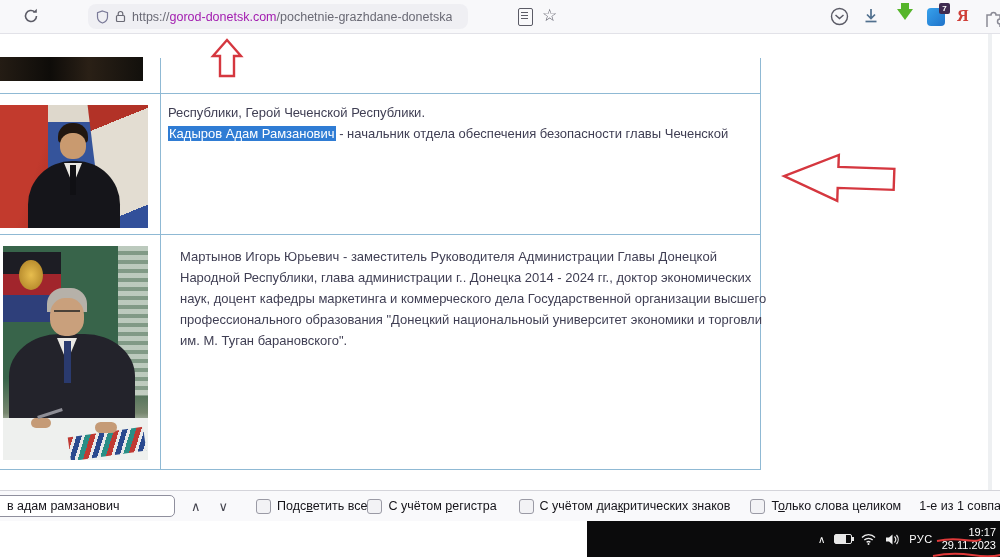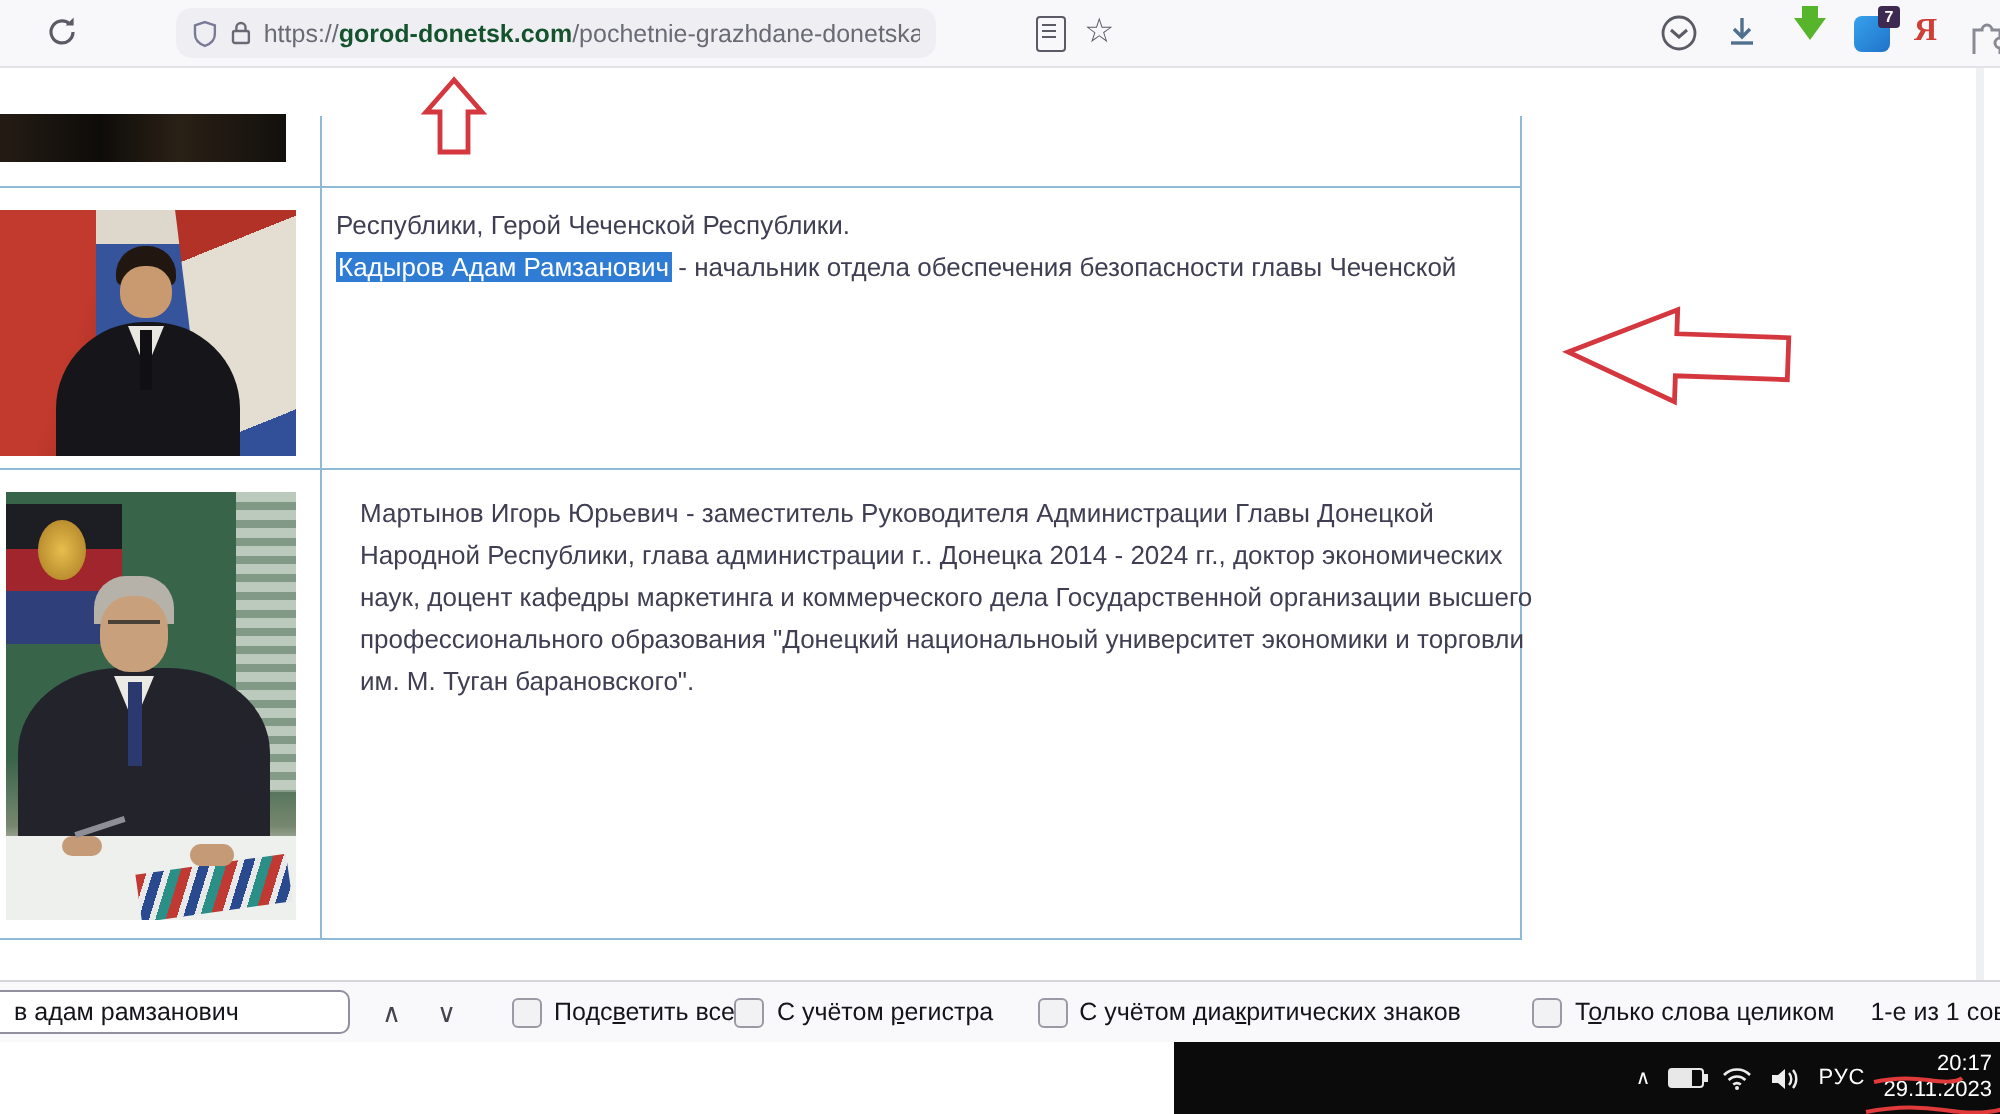--- a/index.html
+++ b/index.html
@@ -5,21 +5,21 @@
   html,body{margin:0;padding:0;background:#888;}
   .screen{position:relative;width:1000px;height:557px;background:#fff;overflow:hidden;
           font-family:"Liberation Sans",sans-serif;}
   
   .chrome{position:absolute;left:0;top:0;width:1000px;height:33px;background:#f8f8fa;
           border-bottom:1px solid #e2e2e8;}
   .chrome .abs{position:absolute;}
   .urlfield{position:absolute;left:88px;top:4px;width:380px;height:25px;border-radius:8px;
             background:#efeff3;display:flex;align-items:center;padding:0 8px;box-sizing:border-box;gap:6px;}
   .urltext{font-size:12.5px;color:#6a6a75;white-space:nowrap;overflow:hidden;}
-  .urltext b{color:#14532d;font-weight:700;}
+  .urltext b{color:#a21caf;font-weight:400;}
   .searchfield{position:absolute;left:574px;top:4px;width:204px;height:25px;border-radius:8px;
                background:#efeff3;display:flex;align-items:center;padding:0 7px;box-sizing:border-box;gap:5px;}
   .searchtext{font-size:12px;color:#2b2b33;white-space:nowrap;overflow:hidden;flex:1;}
   .fwdarrow{font-size:14px;color:#3a3a44;}
   .staricon{font-size:17px;color:#5b5b66;line-height:1;}
   .readericon{width:13px;height:16px;border:1.4px solid #5b5b66;border-radius:2px;position:relative;}
   .readericon:before{content:"";position:absolute;left:2px;top:3px;width:7px;height:1.4px;background:#5b5b66;
                      box-shadow:0 3px 0 #5b5b66,0 6px 0 #5b5b66;}
   .exticon7{width:18px;height:18px;border-radius:4px;background:linear-gradient(135deg,#37a2ec,#1f72c9);position:relative;}
   .badge7{position:absolute;right:-5px;top:-5px;width:11px;height:11px;border-radius:2px;background:#3e2a50;
@@ -201,21 +201,21 @@
       <span><span>Подс</span><u>в</u><span>етить все</span></span>
     </label>
     <label class="cbgroup" style="">
       <span class="cbox"></span>
       <span><span>С учётом </span><u>р</u><span>егистра</span></span>
     </label>
     <label class="cbgroup" style="margin-left:22px">
       <span class="cbox"></span>
       <span><span>С учётом диа</span><u>к</u><span>ритических знаков</span></span>
     </label>
-    <label class="cbgroup" style="margin-left:36px">
+    <label class="cbgroup" style="margin-left:20px">
       <span class="cbox"></span>
       <span><span>Т</span><u>о</u><span>лько слова целиком</span></span>
     </label>
 
     <span class="fstatus" style="margin-left:18px">1-е из 1 совпадения</span>
 
   </div>
 
   <div class="bstrip">
     <div class="tbarblack">
@@ -226,21 +226,21 @@
       <svg width="15" height="12" viewBox="0 0 15 12">
         <path d="M1 4.5 a9 9 0 0 1 13 0 M3.3 7 a6 6 0 0 1 8.4 0 M5.6 9.3 a3 3 0 0 1 3.8 0" fill="none" stroke="#eee" stroke-width="1.3"></path>
         <circle cx="7.5" cy="11" r="1" fill="#eee"></circle>
       </svg>
       <svg width="15" height="13" viewBox="0 0 15 13">
         <path d="M1 4.5 H4 L7.5 1.5 V11.5 L4 8.5 H1 Z" fill="#eee"></path>
         <path d="M9.5 3.5 a4.5 4.5 0 0 1 0 6 M11.5 2 a7 7 0 0 1 0 9" fill="none" stroke="#eee" stroke-width="1.2"></path>
       </svg>
       <span class="lang">РУС</span>
       <div class="clock">
-        <div>20:17</div>
+        <div>19:17</div>
         <div>29.11.2023</div>
         <svg style="left:-6px;top:11px" width="46" height="6" viewBox="0 0 46 6">
           <path d="M1 4 Q14 1 28 3 T45 2" fill="none" stroke="#e03a3a" stroke-width="2"></path>
         </svg>
         <svg style="left:-10px;top:25px" width="72" height="7" viewBox="0 0 72 7">
           <path d="M1 5 Q20 1 40 4 T71 3" fill="none" stroke="#e03a3a" stroke-width="2"></path>
         </svg>
       </div>
     </div>
   </div>

